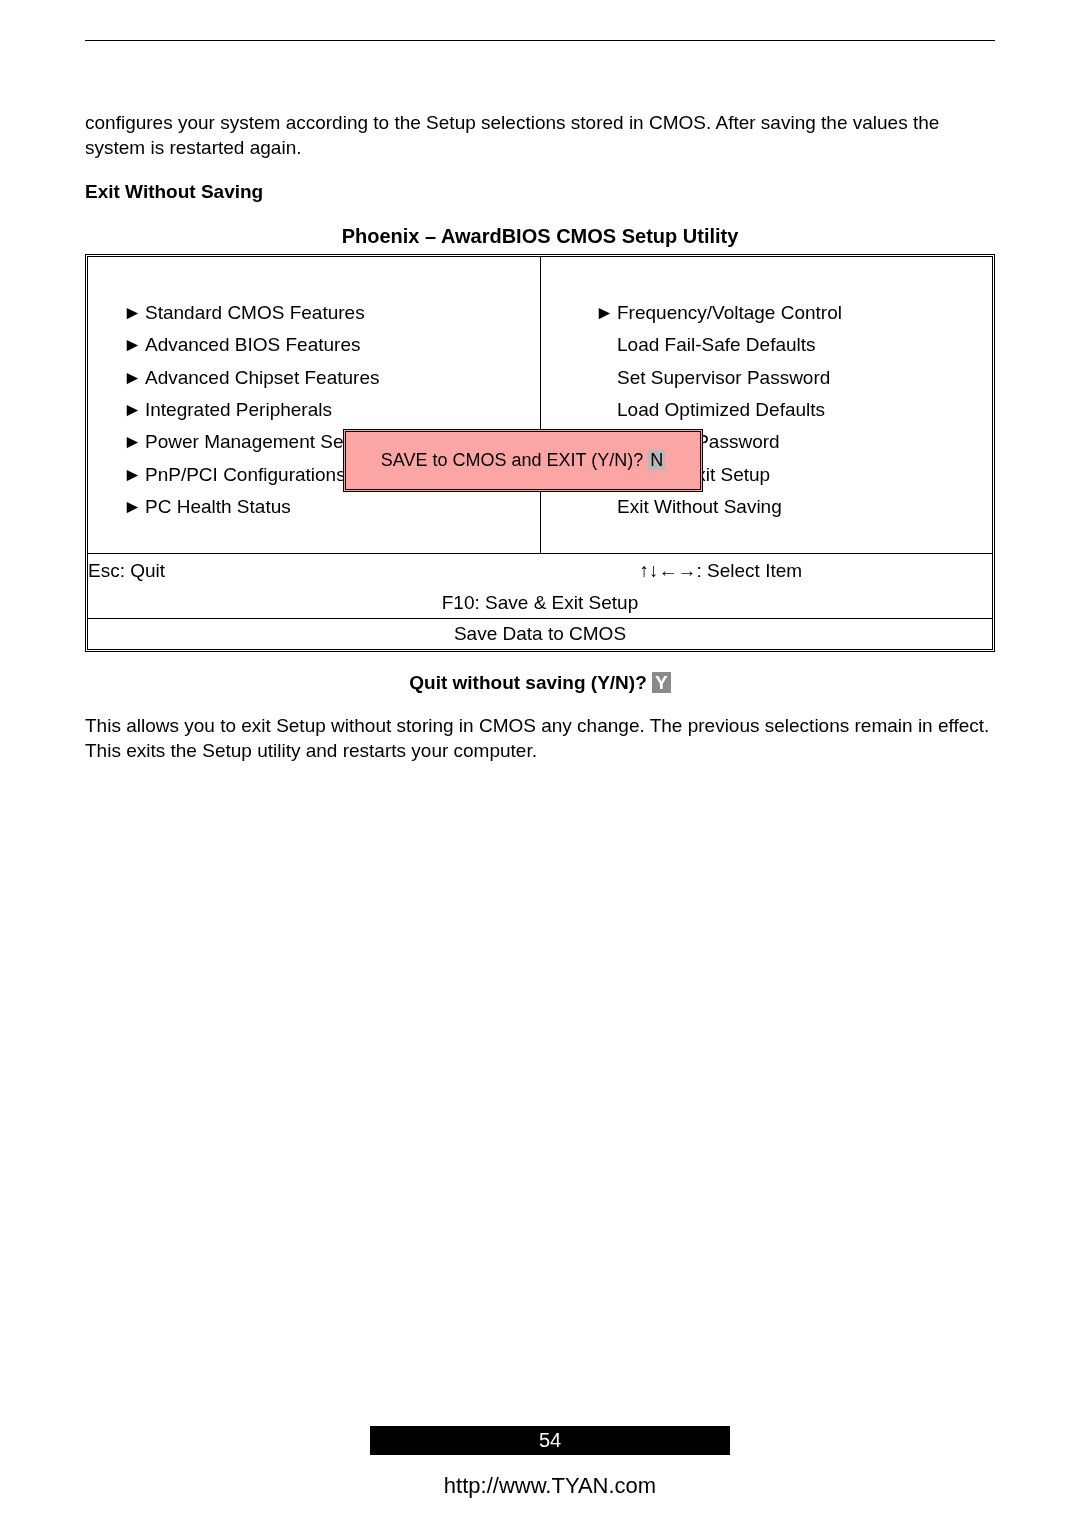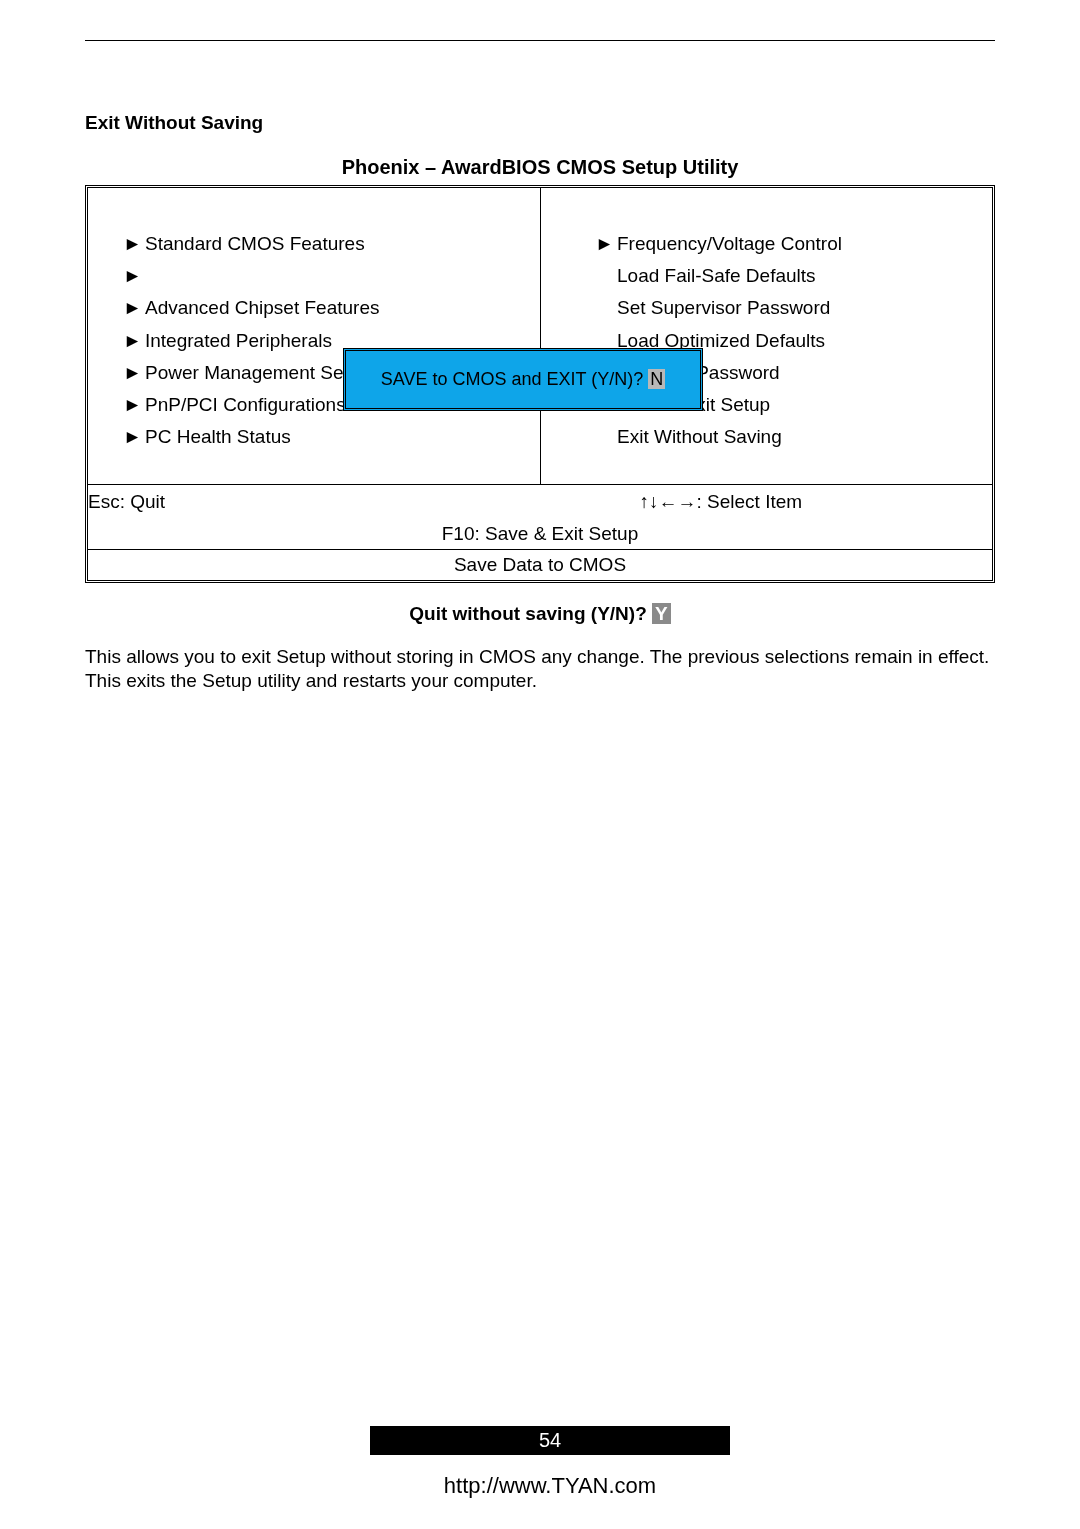--- a/index.html
+++ b/index.html
@@ -70,25 +70,25 @@
   .bios-keys {
     display: flex;
     padding: 6px 0;
   }
   .key-left { width: 40%; text-align: left; }
   .key-right { width: 60%; text-align: center; }
   .bios-line { text-align: center; padding: 4px 0; }
   
   .popup {
     position: absolute;
-    top: 160px;
+    top: 172px;
     left: 255px;
     width: 360px;
     border: 3px double #000;
-    background: #0ea5e9;
+    background: #fca5a5;
     padding: 18px 8px;
     text-align: center;
     font-size: 18px;
   }
   .highlight-n { background: #b8b8b8; color: #000; padding: 0 2px; }
   .highlight-y { background: #8a8a8a; color: #fff; padding: 0 3px; }
   .quit-line {
     font-size: 19px;
     font-weight: bold;
     text-align: center;
@@ -114,36 +114,38 @@
     font-size: 22px;
     margin-top: 18px;
   }
 </style>
 </head>
 <body>
 
 <div class="page-wrapper">
   <div class="top-rule"></div>
 
+  <p class="body-text">configures your system according to the Setup selections stored in CMOS. After saving the values the system is restarted again.</p>
 
   <p class="body-text bold">Exit Without Saving</p>
 
   <div class="bios-title">Phoenix – AwardBIOS CMOS Setup Utility</div>
 
   <div class="bios-box">
     <div class="bios-top">
       <div class="vdiv"></div>
 
       <div class="bios-col col-left">
         <div class="menu-row">
             <span class="arrow">►</span>
             <span>Standard CMOS Features</span>
           </div>
         <div class="menu-row">
             <span class="arrow">►</span>
+            <span>Advanced BIOS Features</span>
           </div>
         <div class="menu-row">
             <span class="arrow">►</span>
             <span>Advanced Chipset Features</span>
           </div>
         <div class="menu-row">
             <span class="arrow">►</span>
             <span>Integrated Peripherals</span>
           </div>
         <div class="menu-row">

